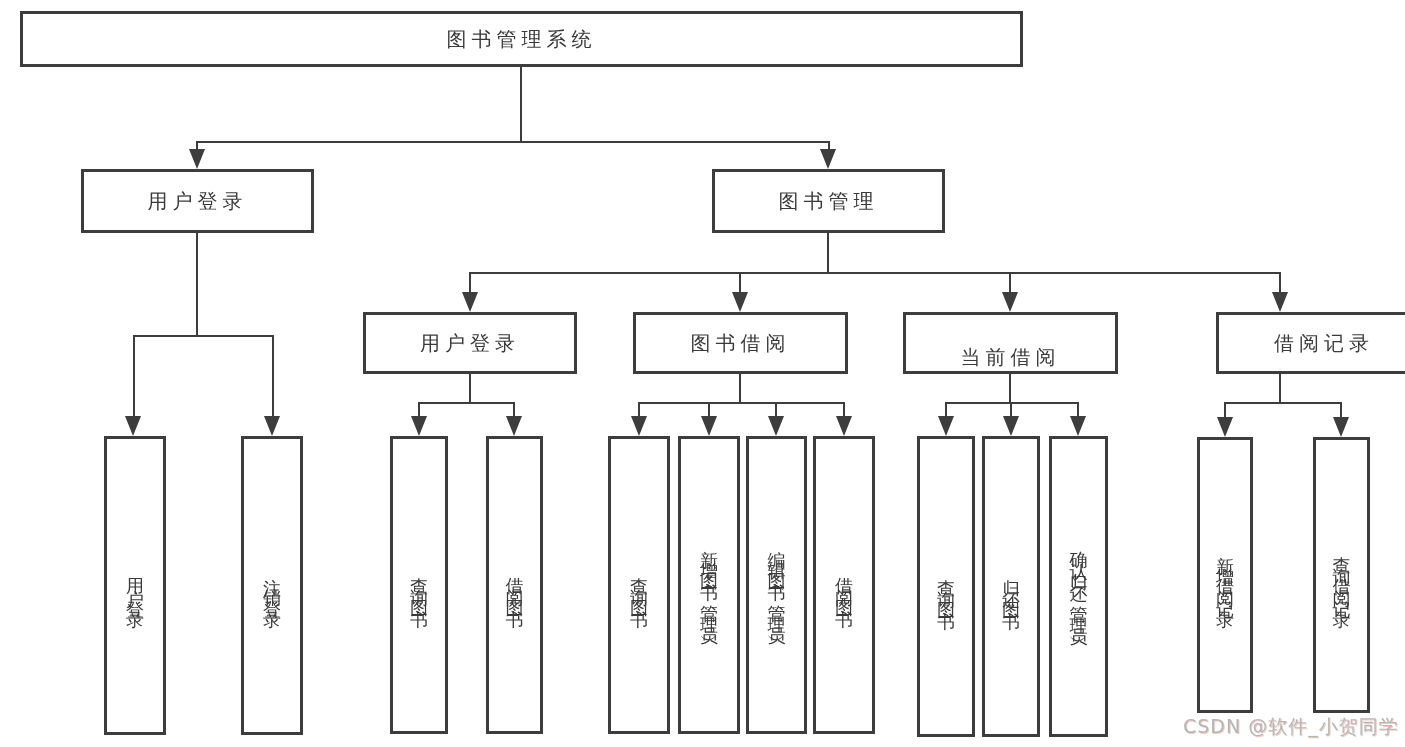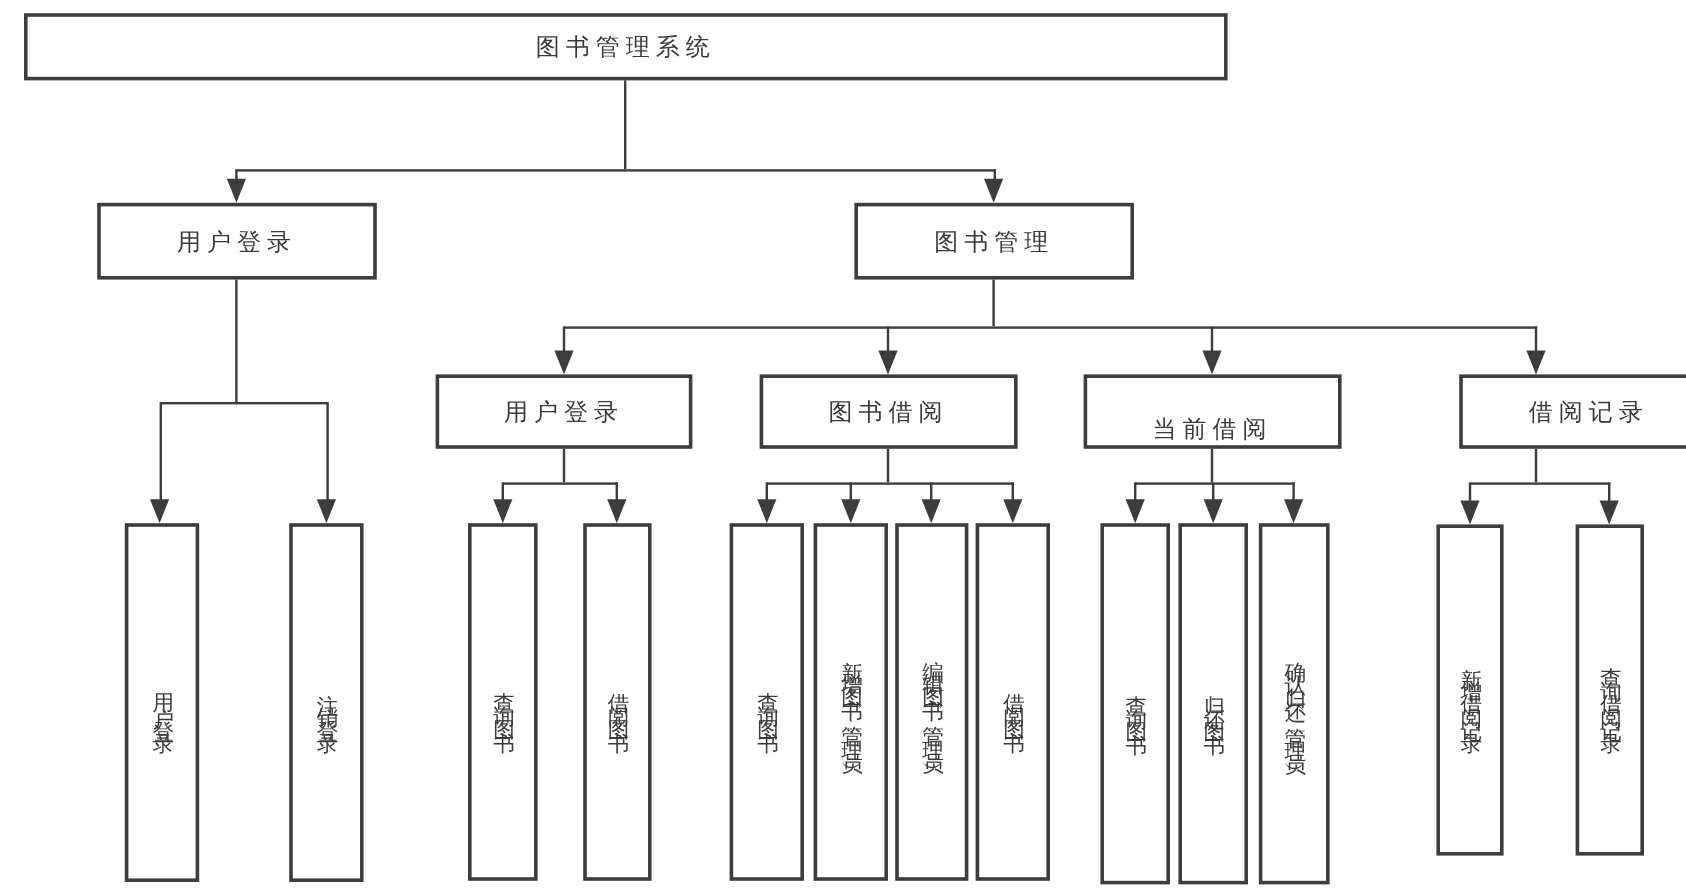--- a/index.html
+++ b/index.html
@@ -192,14 +192,15 @@
     <span class="vtext">确认归还（管理员）</span>
   </div>
 
   <div class="vbox" style="left:1197px; top:437px; width:56px; height:276px;">
     <span class="vtext">新增借阅记录</span>
   </div>
   <div class="vbox" style="left:1313px; top:437px; width:57px; height:276px;">
     <span class="vtext">查询借阅记录</span>
   </div>
 
+  <div class="watermark">CSDN @软件_小贺同学</div>
 
 </div>
 
 </body></html>

